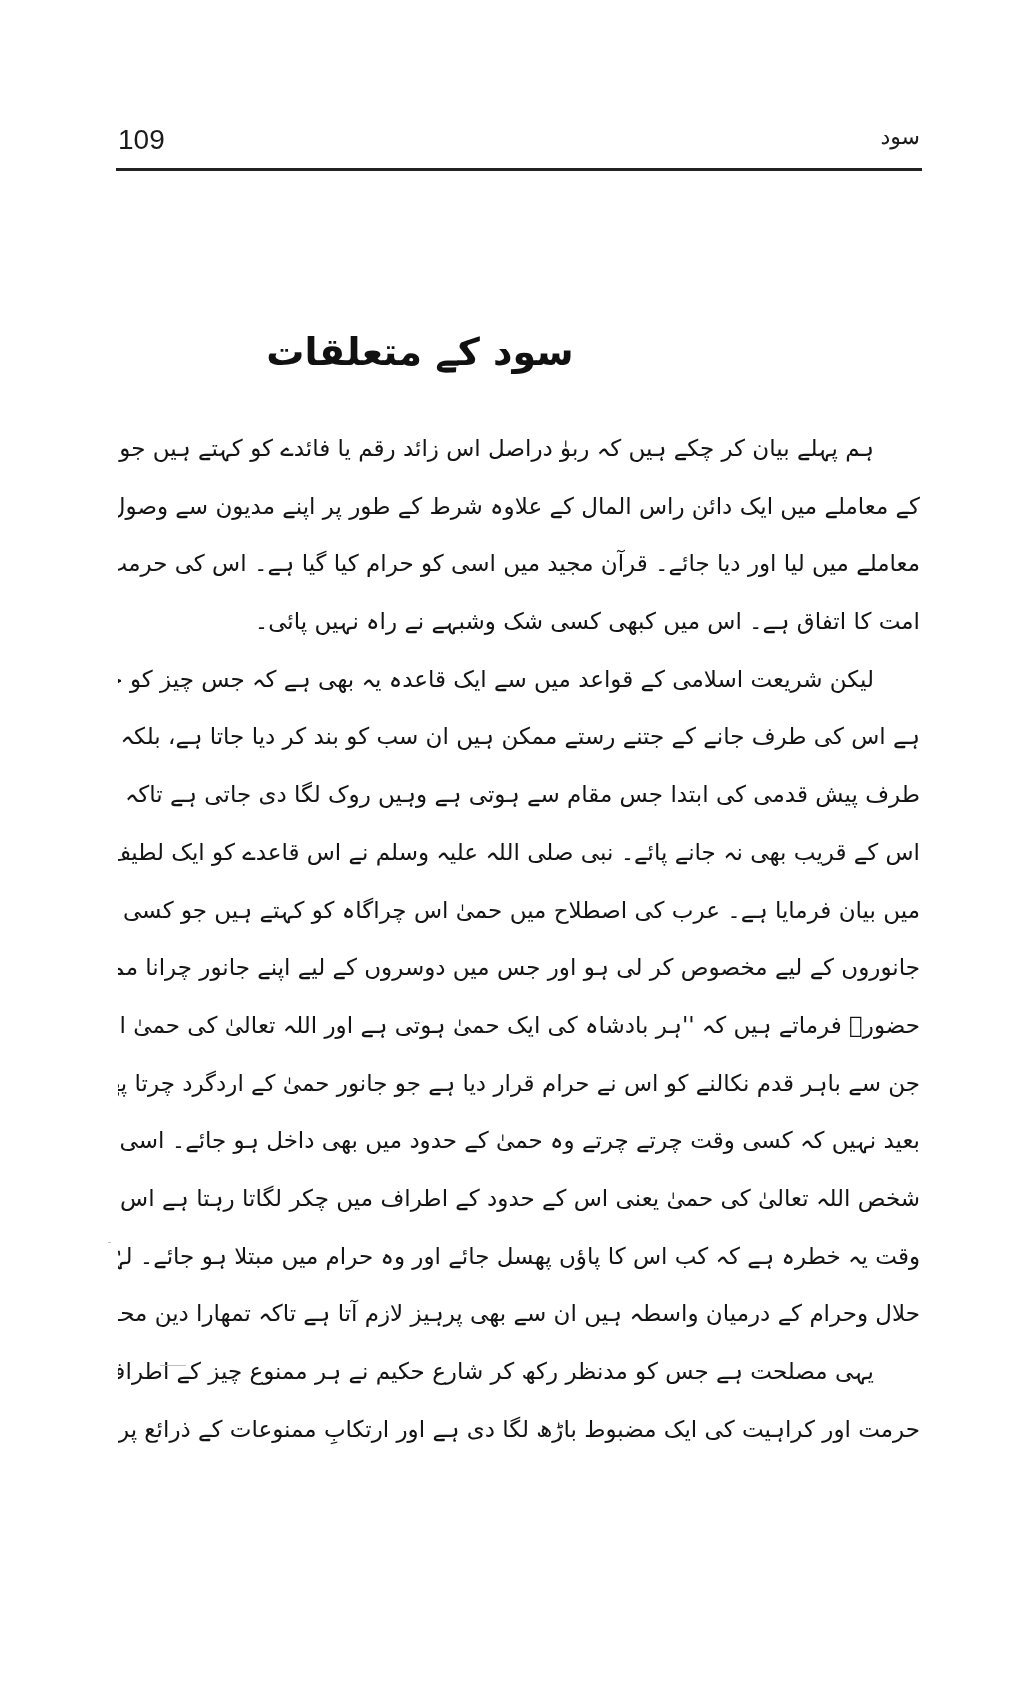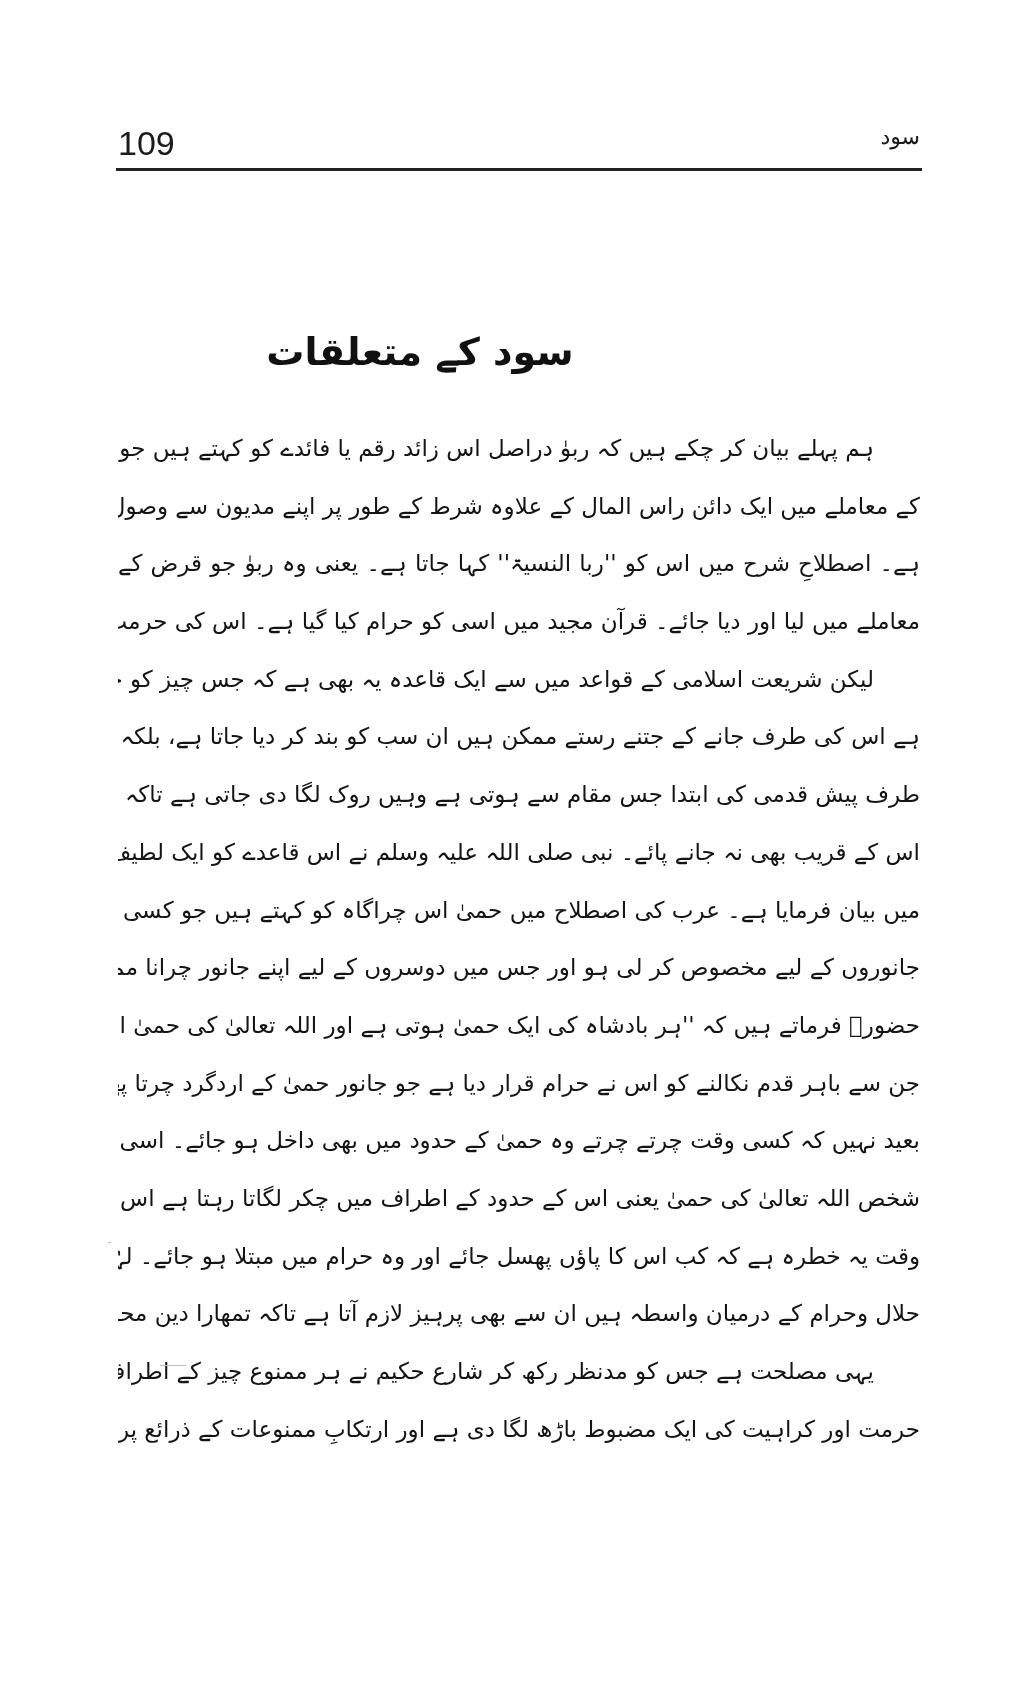--- a/index.html
+++ b/index.html
@@ -16,21 +16,21 @@
     left: 118px;
     top: 118px;
     width: 802px;
     height: 52px;
   }
   .page-number {
     position: absolute;
     left: 0;
     top: 6px;
     font-family: "Liberation Sans", sans-serif;
-    font-size: 34px;
+    font-size: 28px;
     color: #1a1a1a;
   }
   .running-title {
     position: absolute;
     right: 0;
     top: 6px;
     font-family: Liberation Serif, serif;
     font-size: 22px;
     direction: rtl;
     color: #1a1a1a;
@@ -93,22 +93,22 @@
   <span class="running-title">سود</span>
 </div>
 <div class="header-rule"></div>
 
 <div class="chapter-title">سود کے متعلقات</div>
 
 <div class="body-text">
 
   <div class="line indent">ہم پہلے بیان کر چکے ہیں کہ ربوٰ دراصل اس زائد رقم یا فائدے کو کہتے ہیں جو قرض</div>
   <div class="line">کے معاملے میں ایک دائن راس المال کے علاوہ شرط کے طور پر اپنے مدیون سے وصول کرتا</div>
-  <div class="line">ہے۔ اصطلاحِ شرح میں اس کو ''ربا النسیۃ'' کہا جاتا ہے۔ یعنی وہ ربوٰ جو قرض کے</div>
   <div class="line">معاملے میں لیا اور دیا جائے۔ قرآن مجید میں اسی کو حرام کیا گیا ہے۔ اس کی حرمت پر تمام</div>
+  <div class="line last">امت کا اتفاق ہے۔ اس میں کبھی کسی شک وشبہے نے راہ نہیں پائی۔</div>
 
   <div class="line indent">لیکن شریعت اسلامی کے قواعد میں سے ایک قاعدہ یہ بھی ہے کہ جس چیز کو حرام کیا جاتا</div>
   <div class="line">ہے اس کی طرف جانے کے جتنے رستے ممکن ہیں ان سب کو بند کر دیا جاتا ہے، بلکہ اس کی</div>
   <div class="line">طرف پیش قدمی کی ابتدا جس مقام سے ہوتی ہے وہیں روک لگا دی جاتی ہے تاکہ انسان</div>
   <div class="line">اس کے قریب بھی نہ جانے پائے۔ نبی صلی اللہ علیہ وسلم نے اس قاعدے کو ایک لطیف مثال</div>
   <div class="line">میں بیان فرمایا ہے۔ عرب کی اصطلاح میں حمیٰ اس چراگاہ کو کہتے ہیں جو کسی شخص نے اپنے</div>
   <div class="line">جانوروں کے لیے مخصوص کر لی ہو اور جس میں دوسروں کے لیے اپنے جانور چرانا ممنوع ہو۔</div>
   <div class="line">حضورؐ فرماتے ہیں کہ ''ہر بادشاہ کی ایک حمیٰ ہوتی ہے اور اللہ تعالیٰ کی حمیٰ اس کے وہ حدود ہیں</div>
   <div class="line">جن سے باہر قدم نکالنے کو اس نے حرام قرار دیا ہے جو جانور حمیٰ کے اردگرد چرتا پھرتا ہے،</div>
   <div class="line">بعید نہیں کہ کسی وقت چرتے چرتے وہ حمیٰ کے حدود میں بھی داخل ہو جائے۔ اسی طرح جو</div>

